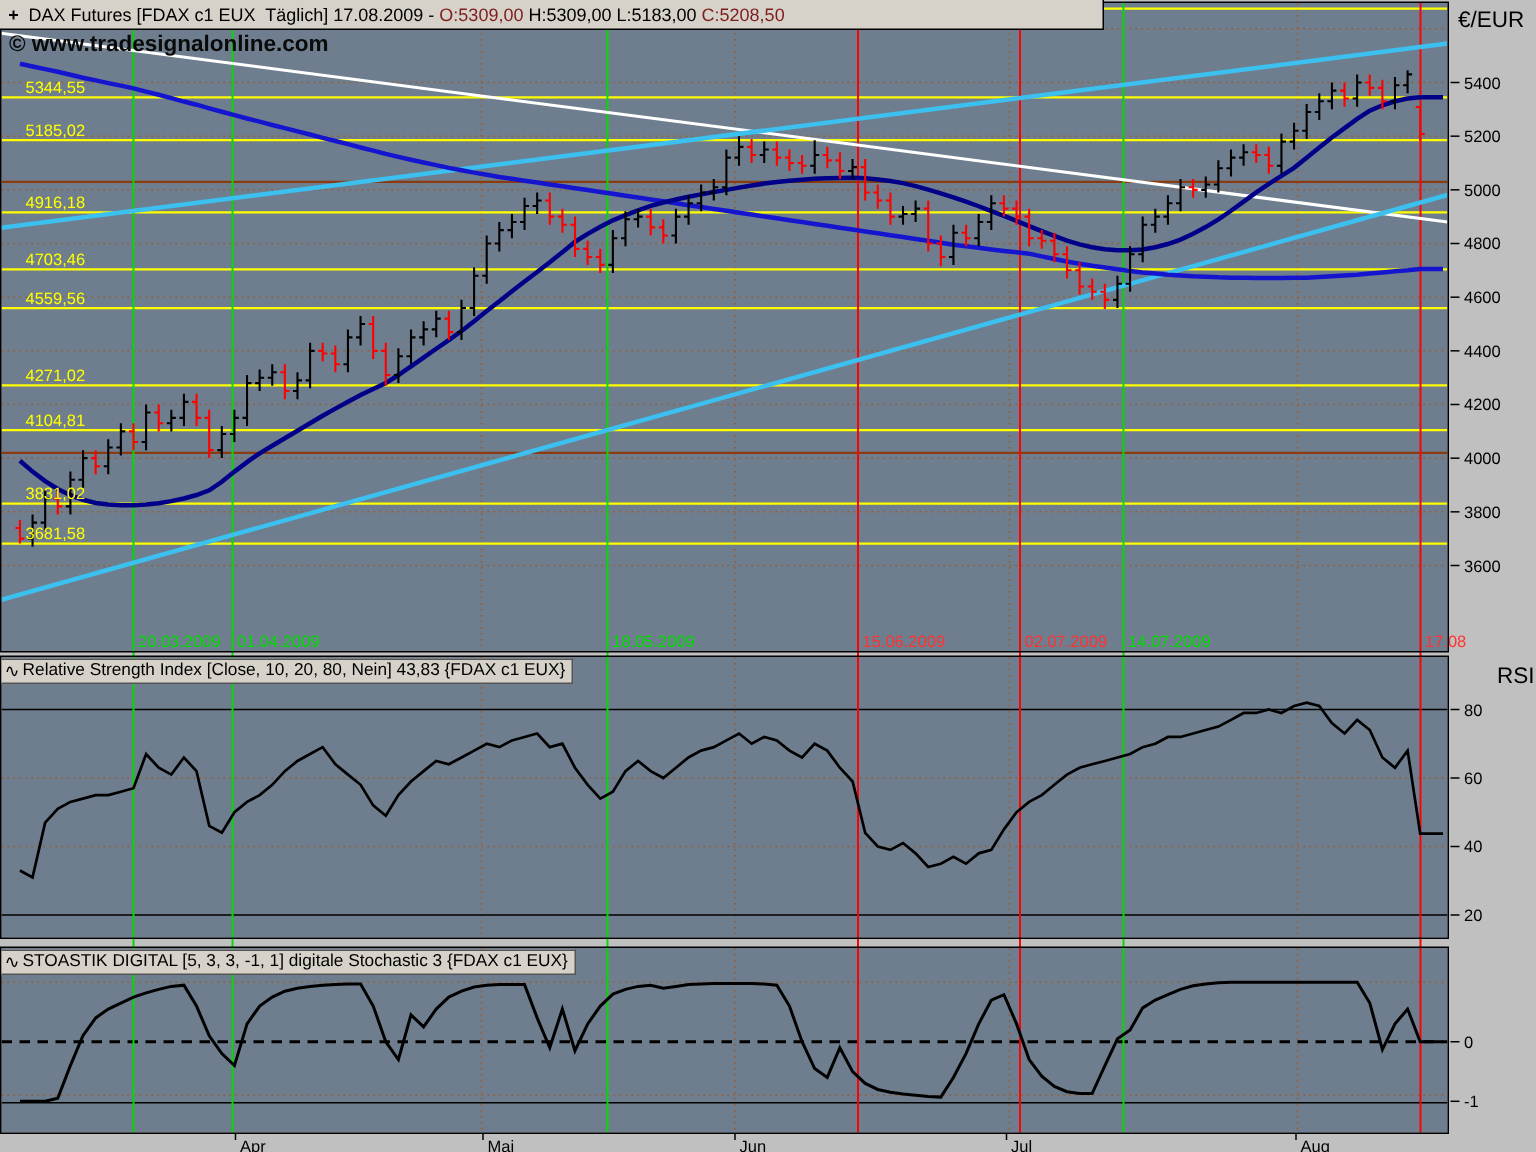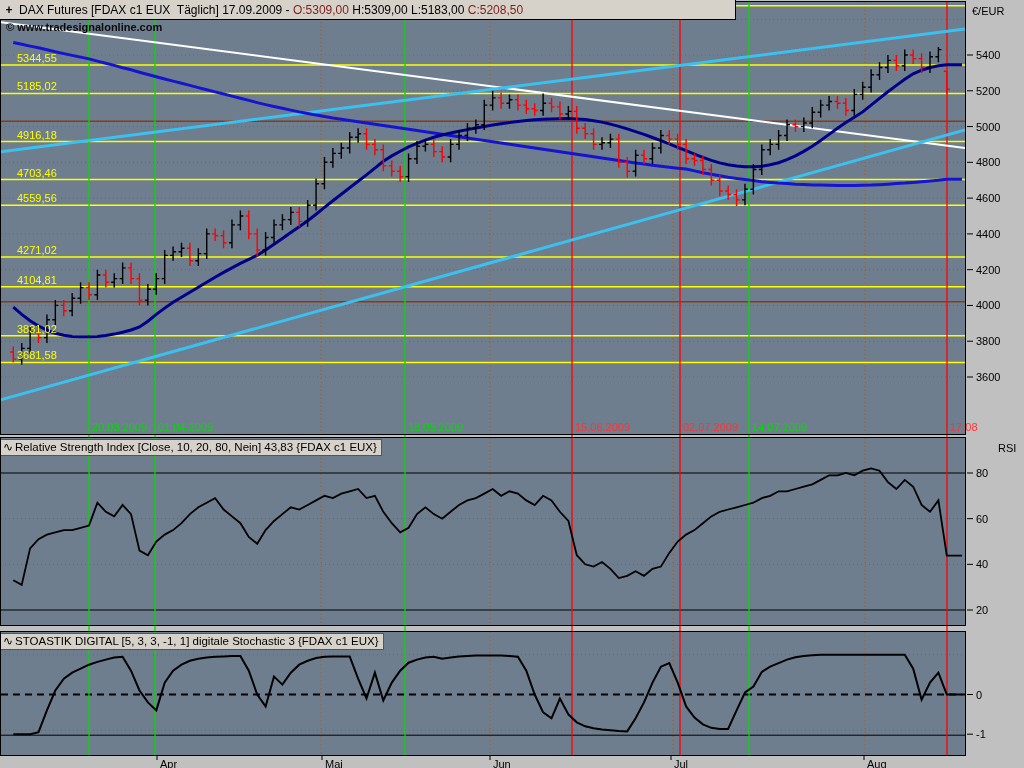--- a/index.html
+++ b/index.html
@@ -1,20 +1,20 @@
 <!DOCTYPE html>
 <html><head>
 <meta charset="utf-8">
 <style>
   html,body{margin:0;padding:0;background:#888;}
   #screen{position:relative;width:1024px;height:768px;background:#c0c0c0;overflow:hidden;
           font-family:"Liberation Sans",sans-serif;}
   #chart-svg{position:absolute;left:0;top:0;}
   #chart-svg text{font-family:"Liberation Sans",sans-serif;font-size:11px;}
-  .overlay{position:absolute;font-size:11px;color:#000;white-space:pre;}
+  .overlay{position:absolute;font-size:15px;color:#000;white-space:pre;}
   #title-bar{left:0;top:0;width:735px;height:19px;background:#d6d2c9;border:1px solid #000;
              border-top:none;border-left:none;display:flex;align-items:center;font-size:12px;}
   #title-bar .seg{white-space:pre;}
   #title-bar .red{color:#7f1d1d;}
   #title-icon{display:inline-block;width:14px;text-align:center;font-weight:bold;margin:0 3px 0 2px;}
   #watermark{left:6px;top:21px;font-weight:bold;color:#0a0a0a;}
   .chip{background:#d6d2c9;border:1px solid #555;border-left:none;height:14px;line-height:14px;
         padding:0 4px 1px 2px;display:flex;align-items:center;font-size:11.5px;}
   .chip .wave{margin-right:2px;font-size:12px;}
   #rsi-chip{left:1px;top:439px;}
@@ -299,21 +299,21 @@
         <text x="493" y="768" fill="#000">Jun</text>
         <line x1="671" y1="756" x2="671" y2="760" stroke="#000" stroke-width="1"></line>
         <text x="674" y="768" fill="#000">Jul</text>
         <line x1="864" y1="756" x2="864" y2="760" stroke="#000" stroke-width="1"></line>
         <text x="867" y="768" fill="#000">Aug</text>
       </g>
     </svg>
 
   <div id="title-bar" class="overlay">
     <span id="title-icon">+</span>
-    <span class="seg">DAX Futures [FDAX c1 EUX  Täglich] 17.09.2009 - </span>
+    <span class="seg">DAX Futures [FDAX c1 EUX  Täglich] 17.08.2009 - </span>
     <span class="seg red">O:5309,00</span>
     <span class="seg"> H:5309,00 L:5183,00 </span>
     <span class="seg red">C:5208,50</span>
   </div>
 
   <div id="watermark" class="overlay">© www.tradesignalonline.com</div>
 
   <div id="eur-axis-title" class="overlay">€/EUR</div>
   <div id="rsi-axis-title" class="overlay">RSI</div>
 

